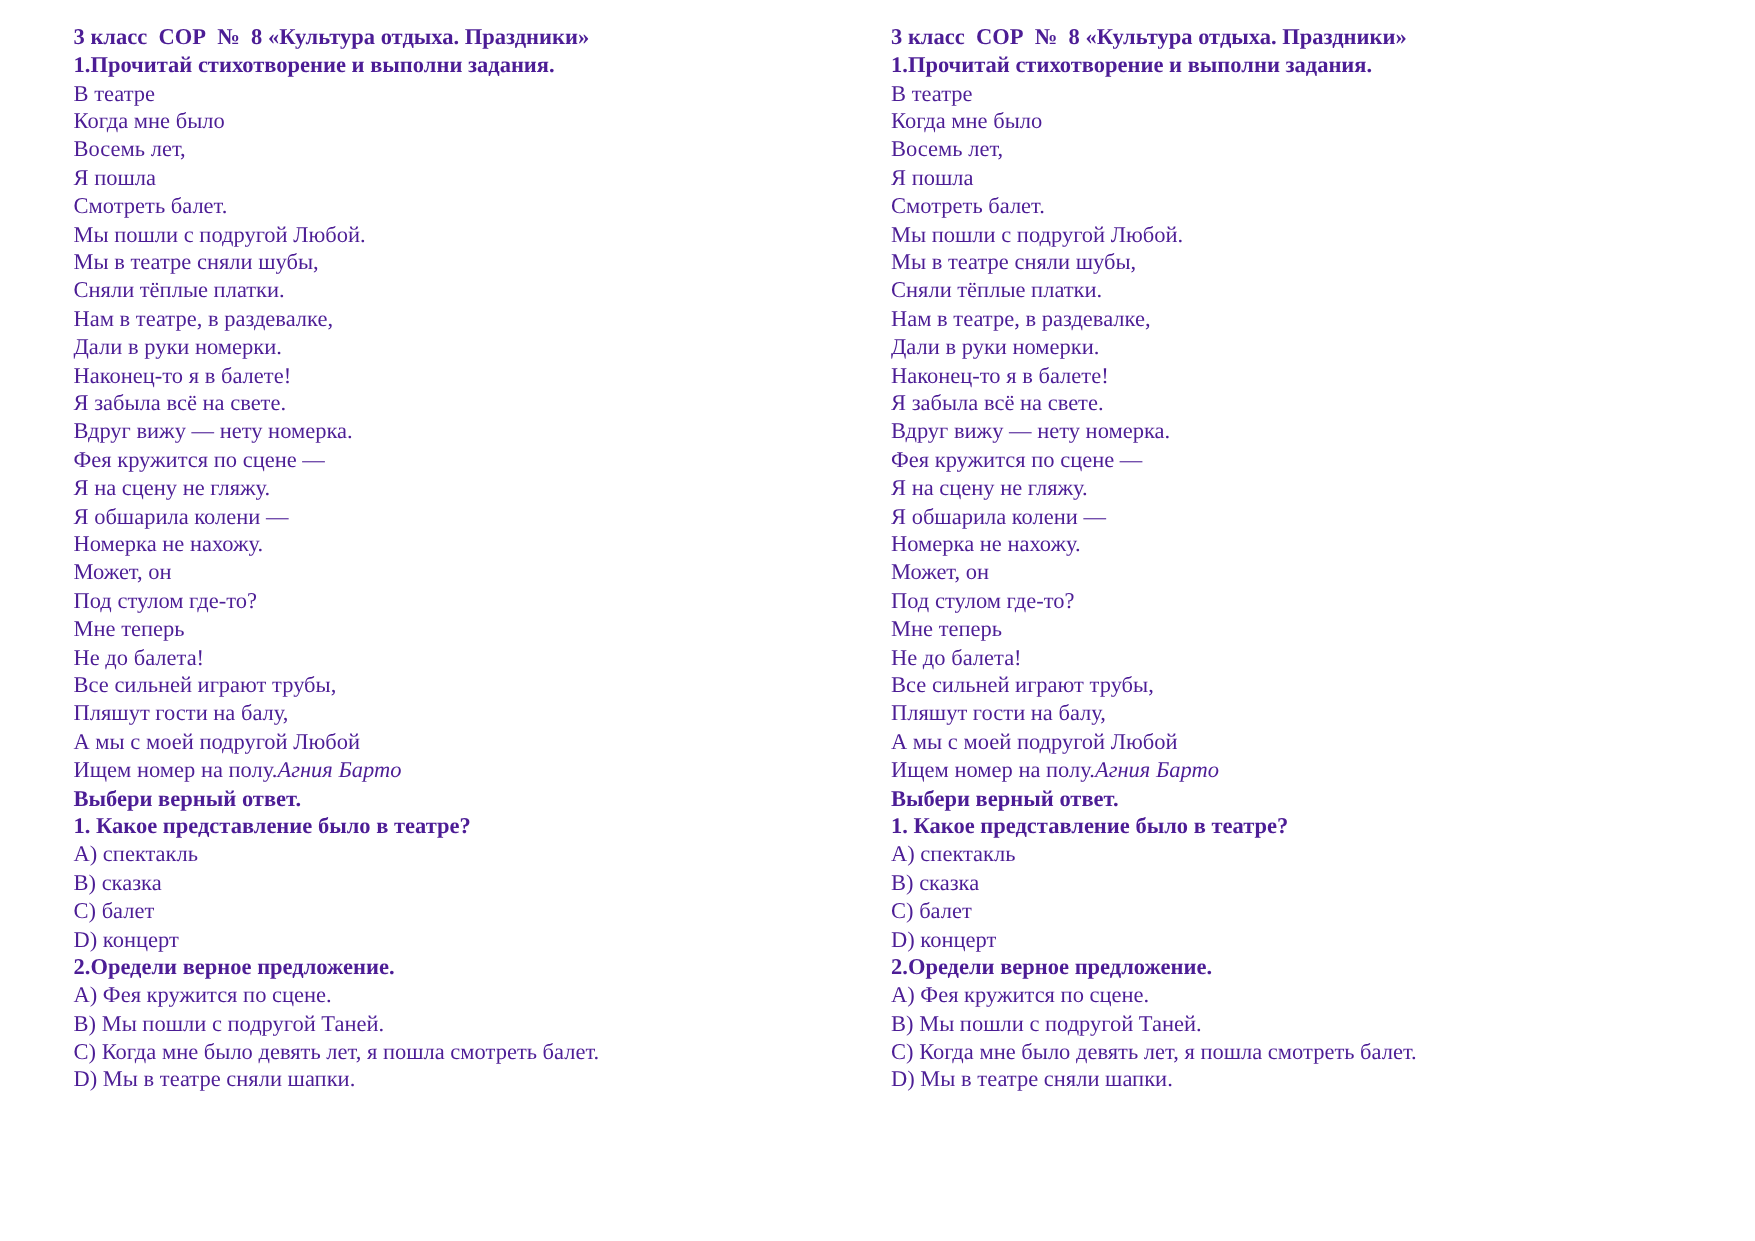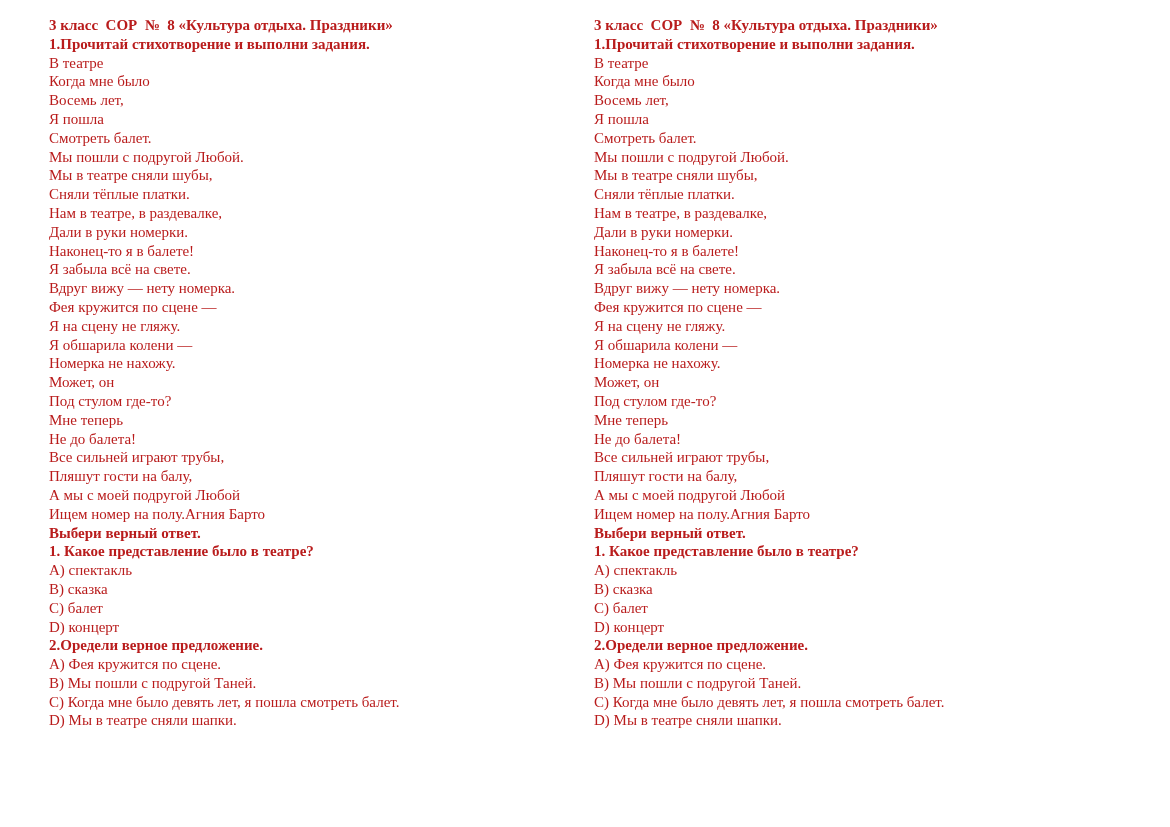--- a/index.html
+++ b/index.html
@@ -7,36 +7,36 @@
     padding: 0;
     background: #ffffff;
   }
   .page {
     position: relative;
     width: 1170px;
     height: 827px;
     background: #ffffff;
     overflow: hidden;
     font-family: "Liberation Serif", serif;
-    color: #b91c1c;
+    color: #4c1d95;
   }
   .column {
     position: absolute;
     top: 16px;
     width: 530px;
     font-size: 15px;
     line-height: 18.8px;
   }
   .column.left  { left: 49px; }
   .column.right { left: 594px; }
   .line {
     white-space: pre-wrap;
   }
   .b { font-weight: bold; }
-  .i { }
+  .i { font-style: italic; }
 </style>
 </head>
 <body>
 
 <div class="page">
   <div class="column left">
       <div class="line"><span class="b">3 класс  СОР  №  8 «Культура отдыха. Праздники»</span></div>
       <div class="line"><span class="b">1.Прочитай стихотворение и выполни задания.</span></div>
       <div class="line"><span>В театре</span></div>
       <div class="line"><span>Когда мне было</span></div>

